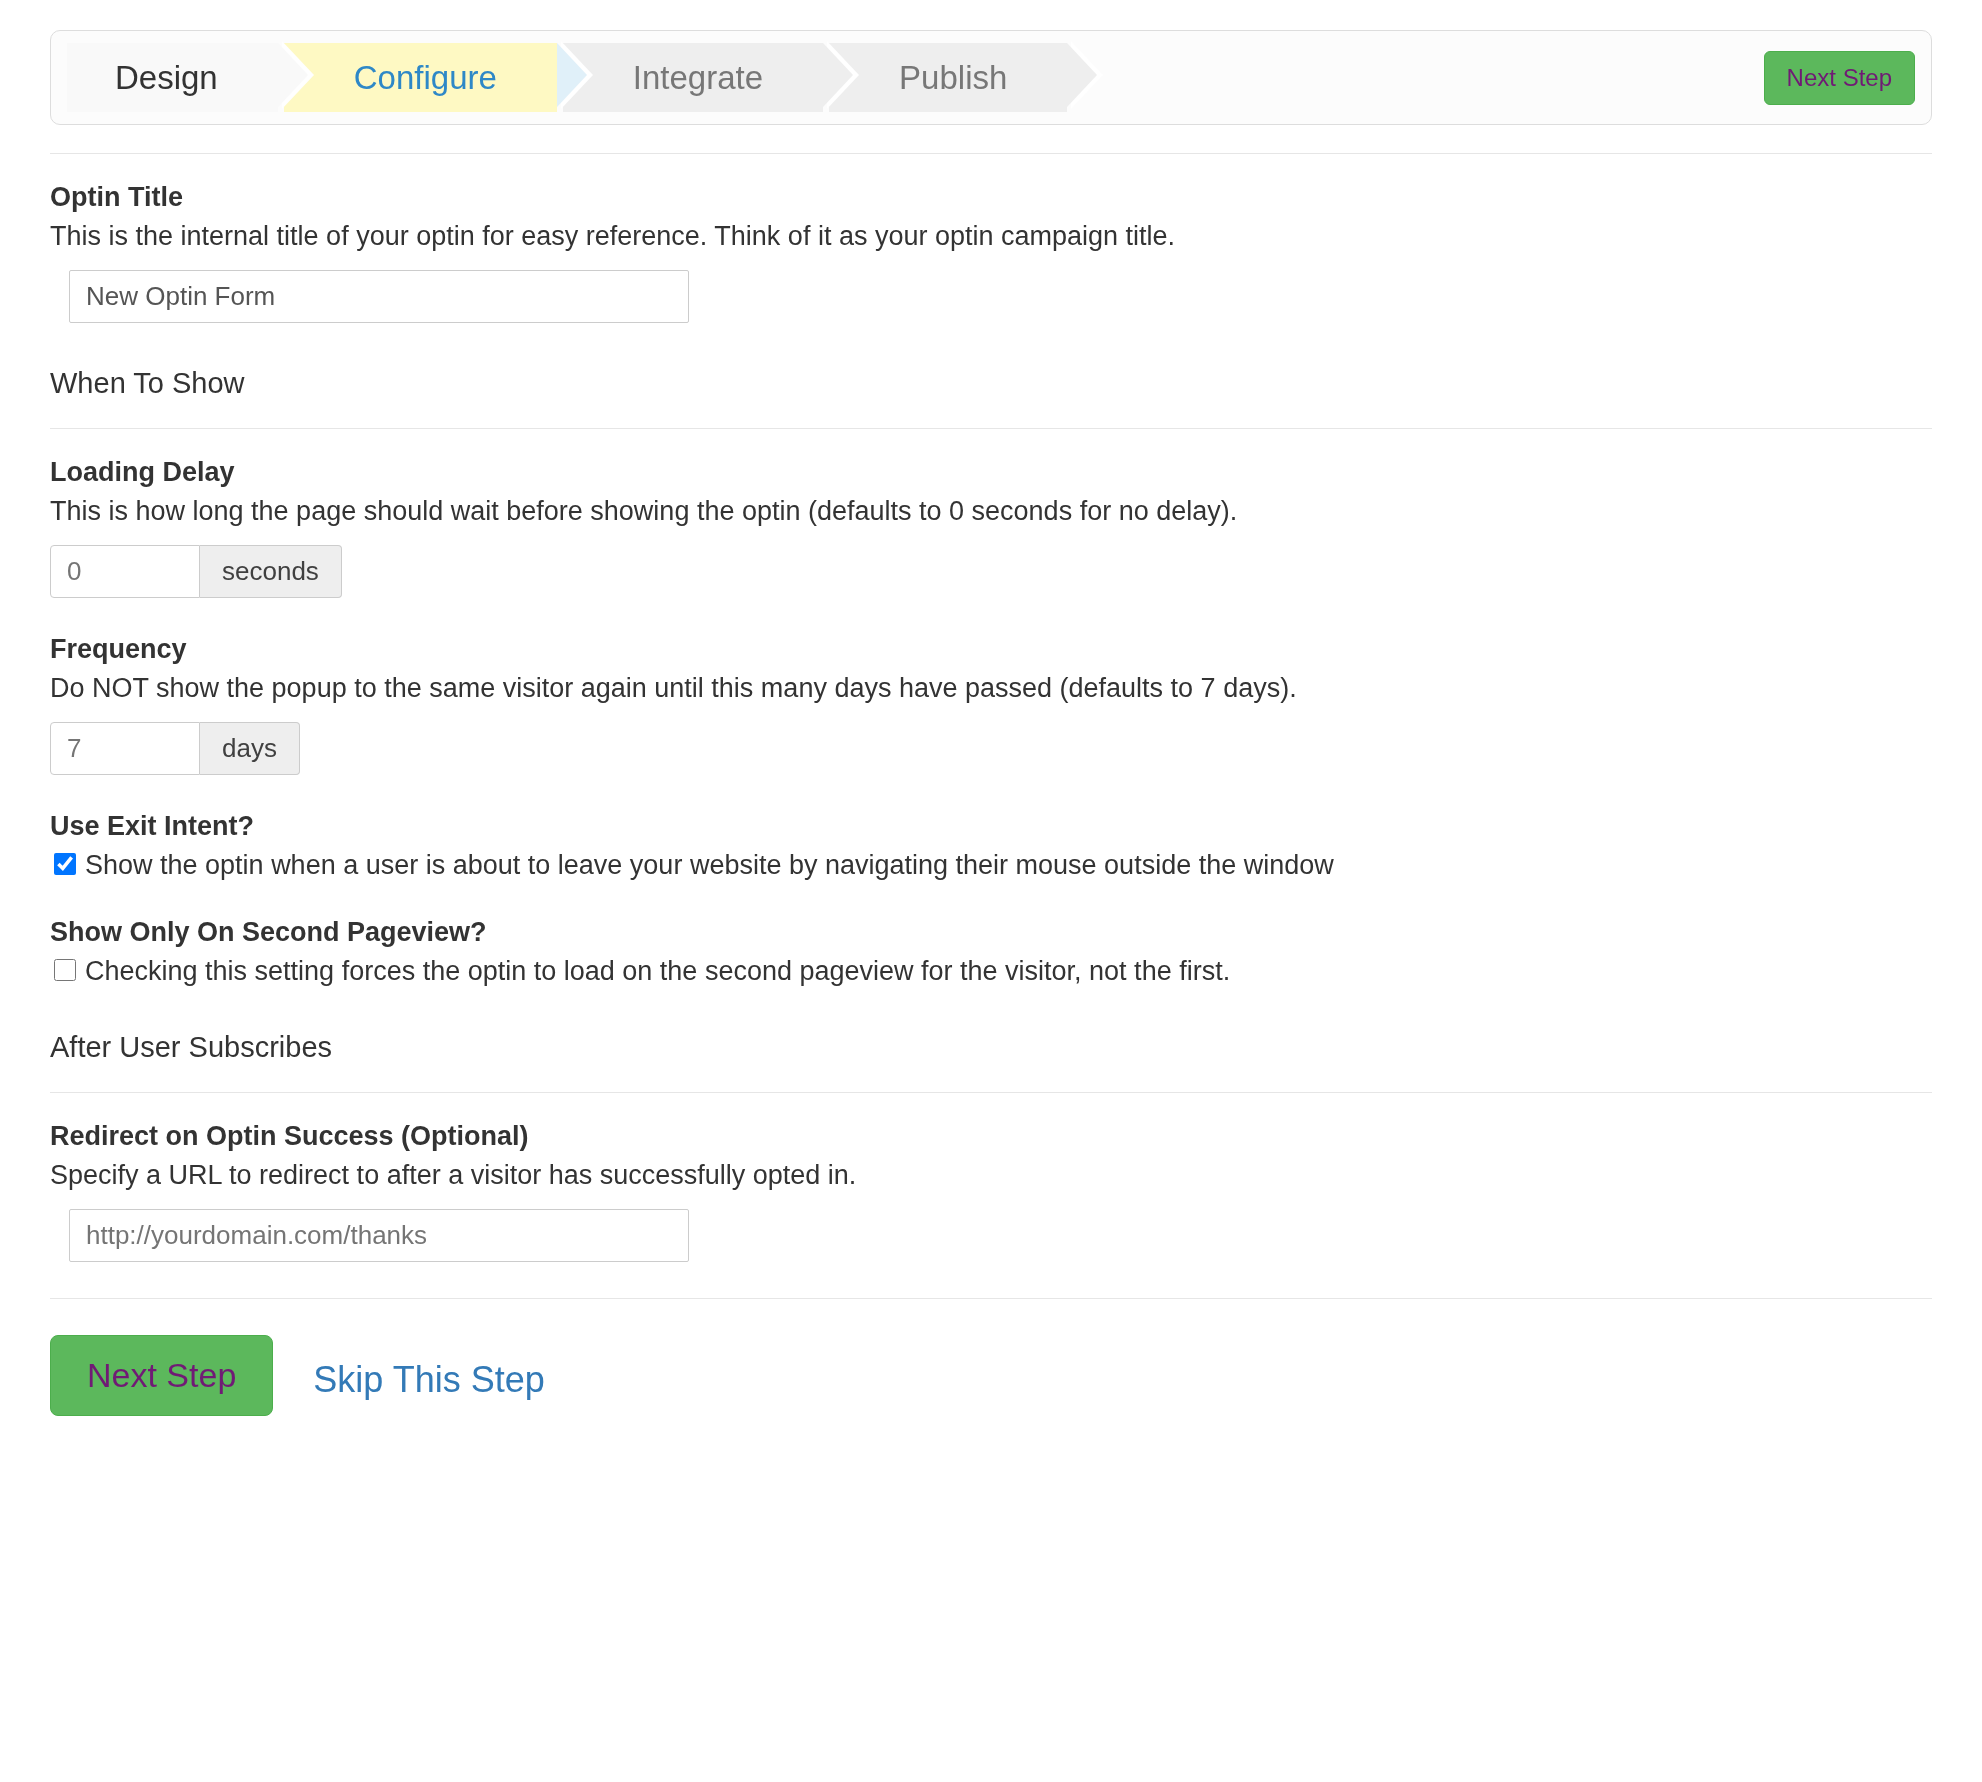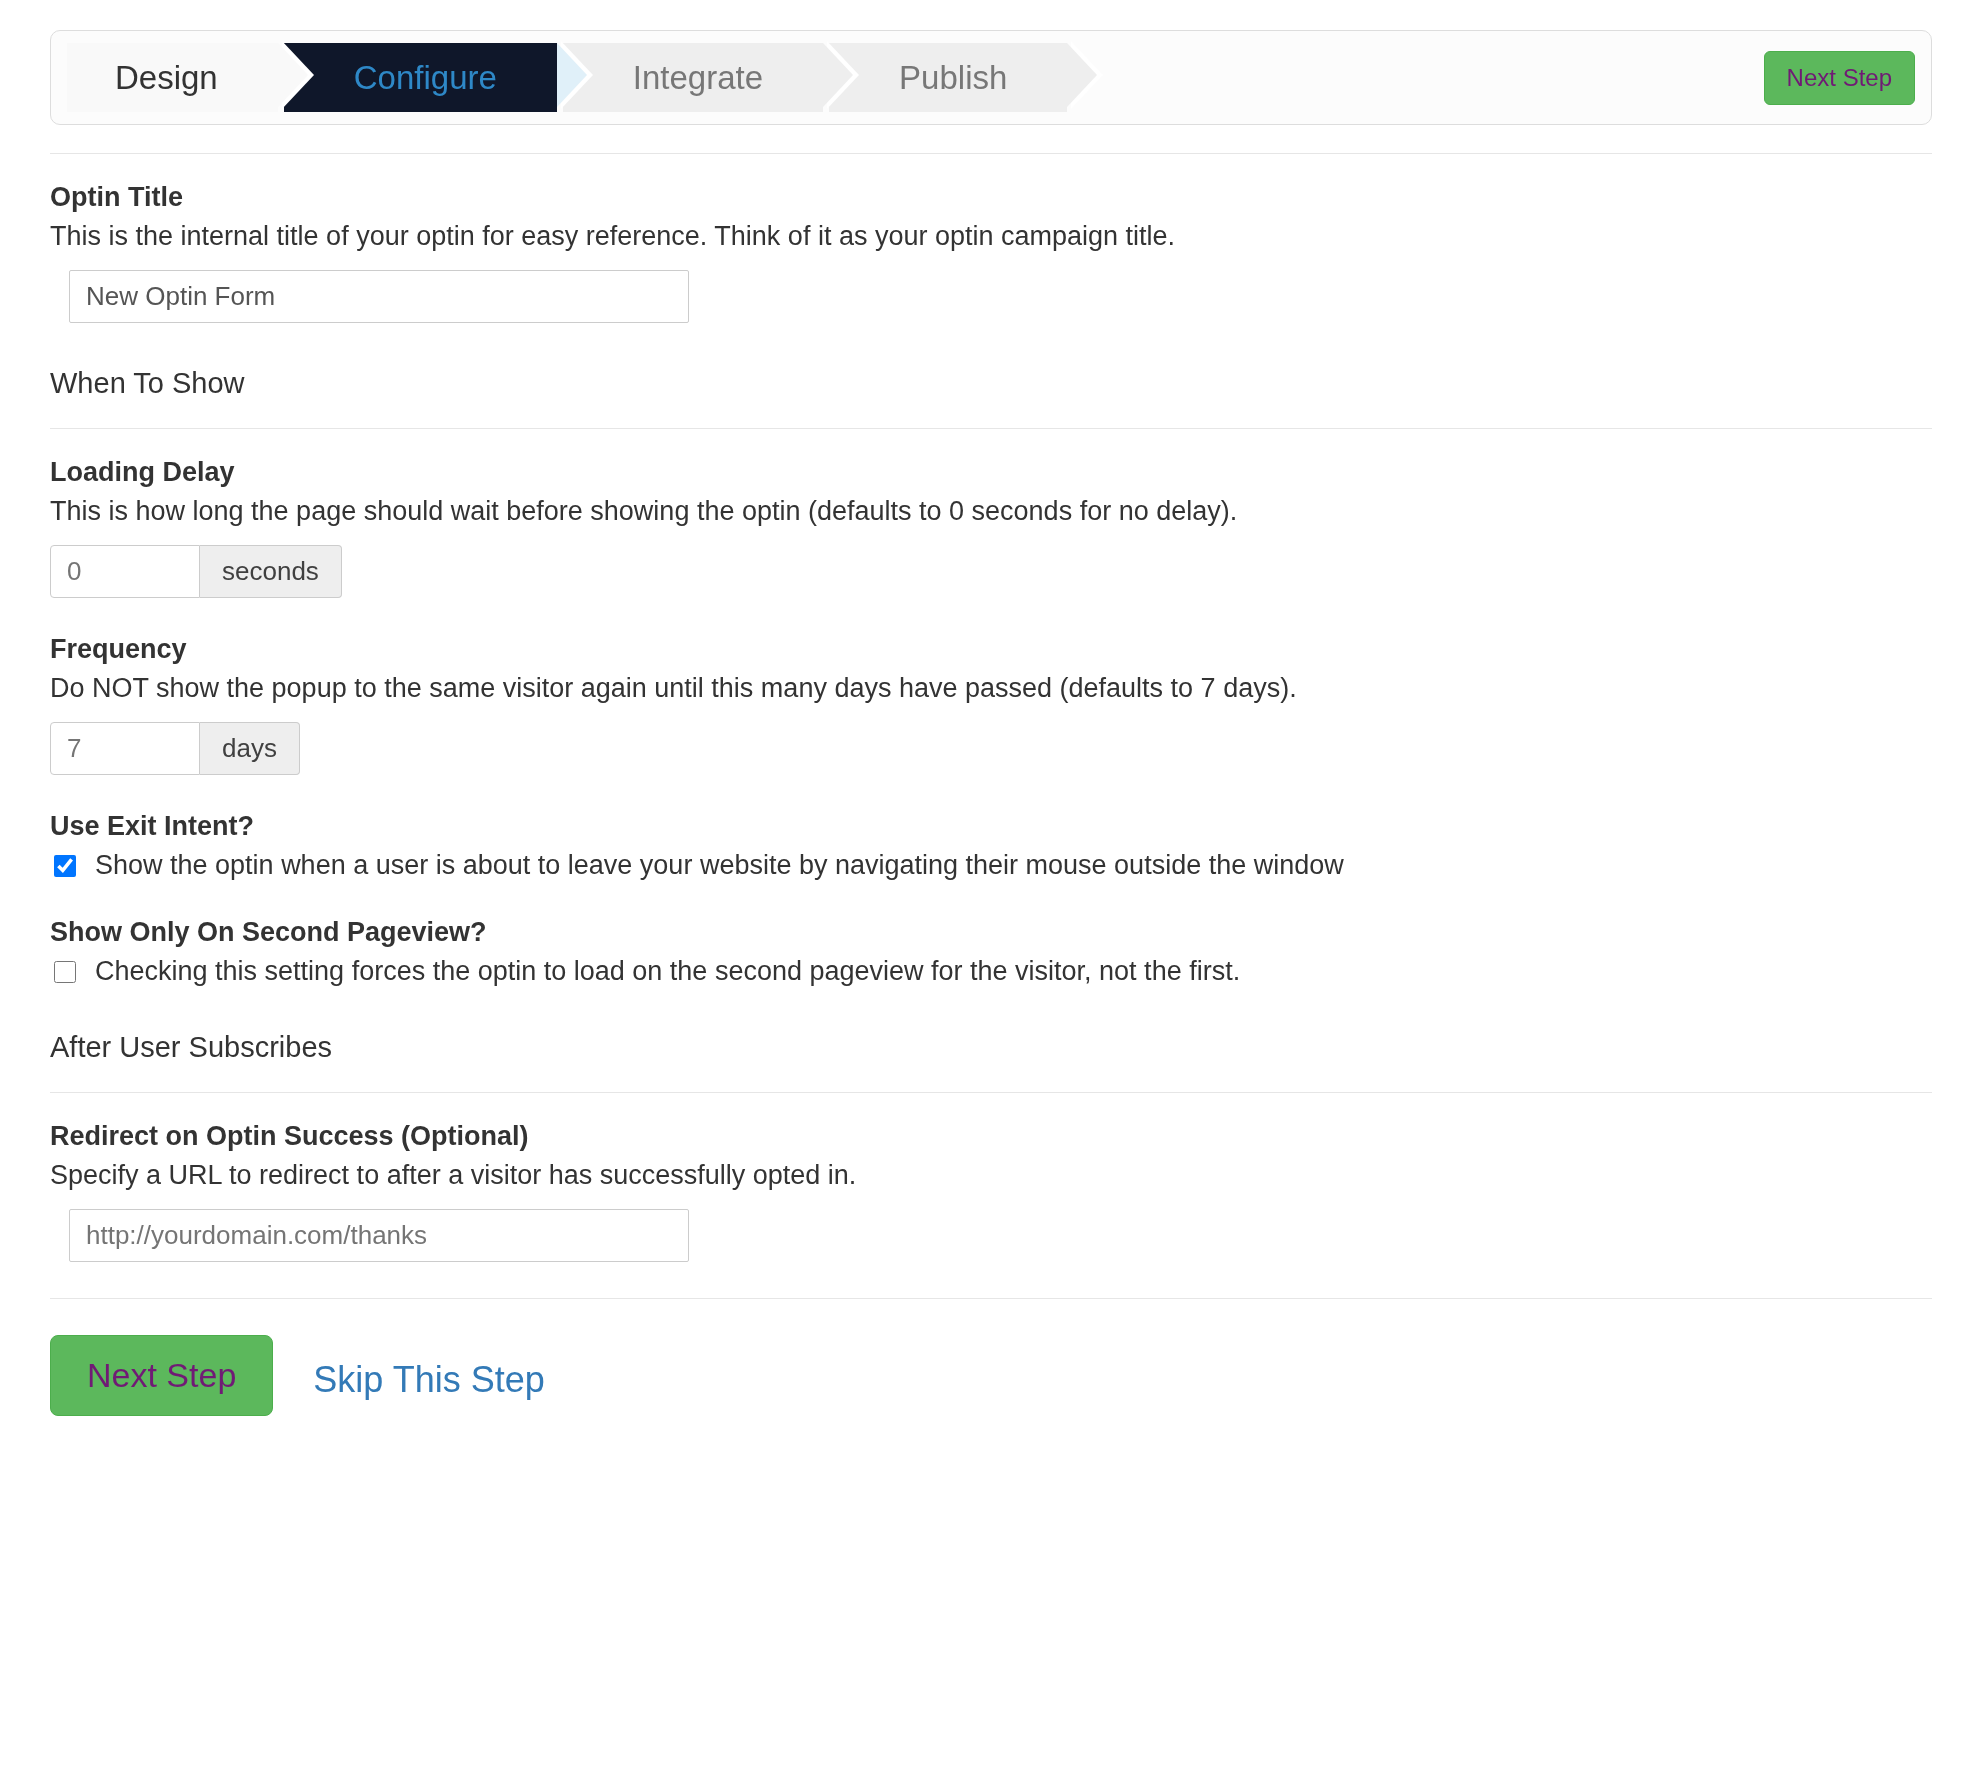--- a/index.html
+++ b/index.html
@@ -59,21 +59,21 @@
     right: -36px;
     top: -2px;
     width: 0; height: 0;
     border-top: 34px solid transparent;
     border-bottom: 34px solid transparent;
     border-left: 32px solid #fff;
     z-index: 1;
   }
   .step.first { background: #f9f9f9; color: #333; }
   .step.first::after { border-left-color: #f9f9f9; }
-  .step.active { background: #0f172a; color: #2e88c7; justify-content: flex-end; }
+  .step.active { background: #fef9c3; color: #2e88c7; justify-content: flex-end; }
   .step.active::after { border-left-color: #e0f0f9; }
 
   .btn-green {
     background: #5cb85c;
     border: 1px solid #4cae4c;
     color: #701a75;
     font-size: 24px;
     padding: 12px 22px;
     border-radius: 6px;
     cursor: pointer;
@@ -134,22 +134,21 @@
     font-size: 26px;
     color: #404040;
     border-radius: 0 4px 4px 0;
     display: flex;
     align-items: center;
   }
   .block { margin-bottom: 36px; }
 
   .check-line {
     display: flex;
-    align-items: center;
-    gap: 16px;
+    gap: 6px;
     font-size: 27px;
   }
   .check-line input[type="checkbox"] {
     width: 22px;
     height: 22px;
   }
 
   .bottom-actions {
     display: flex;
     align-items: center;

